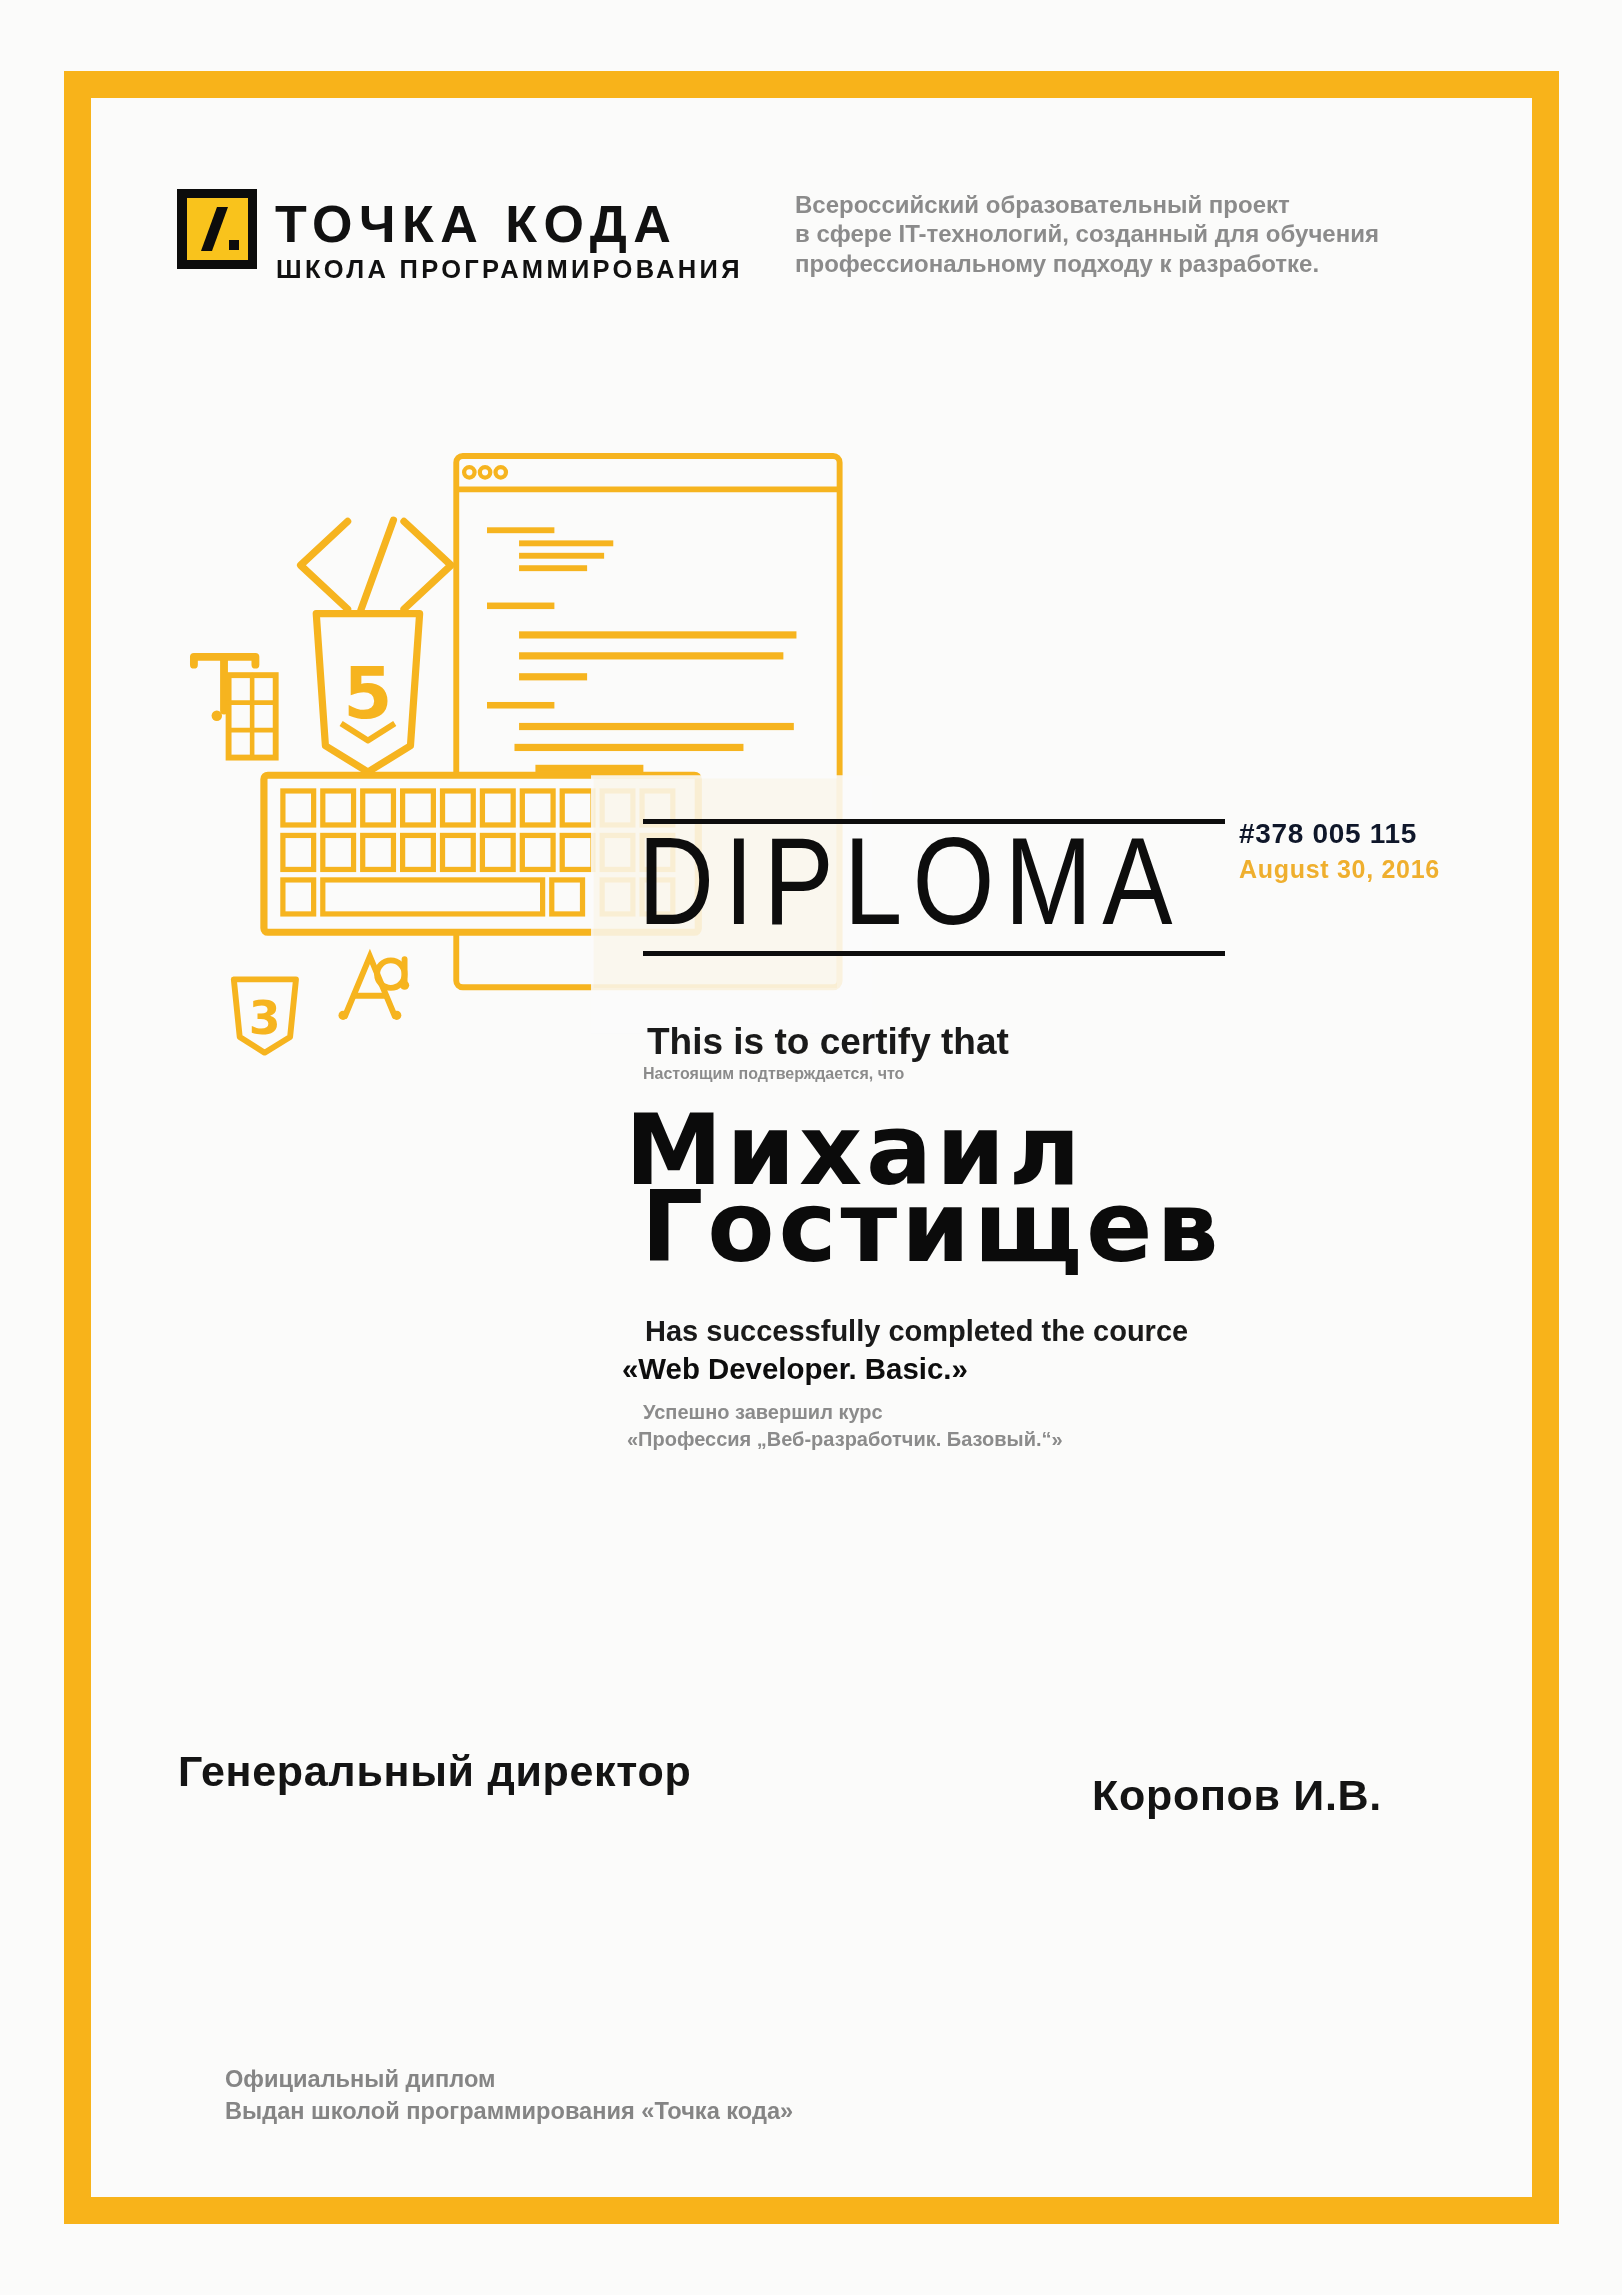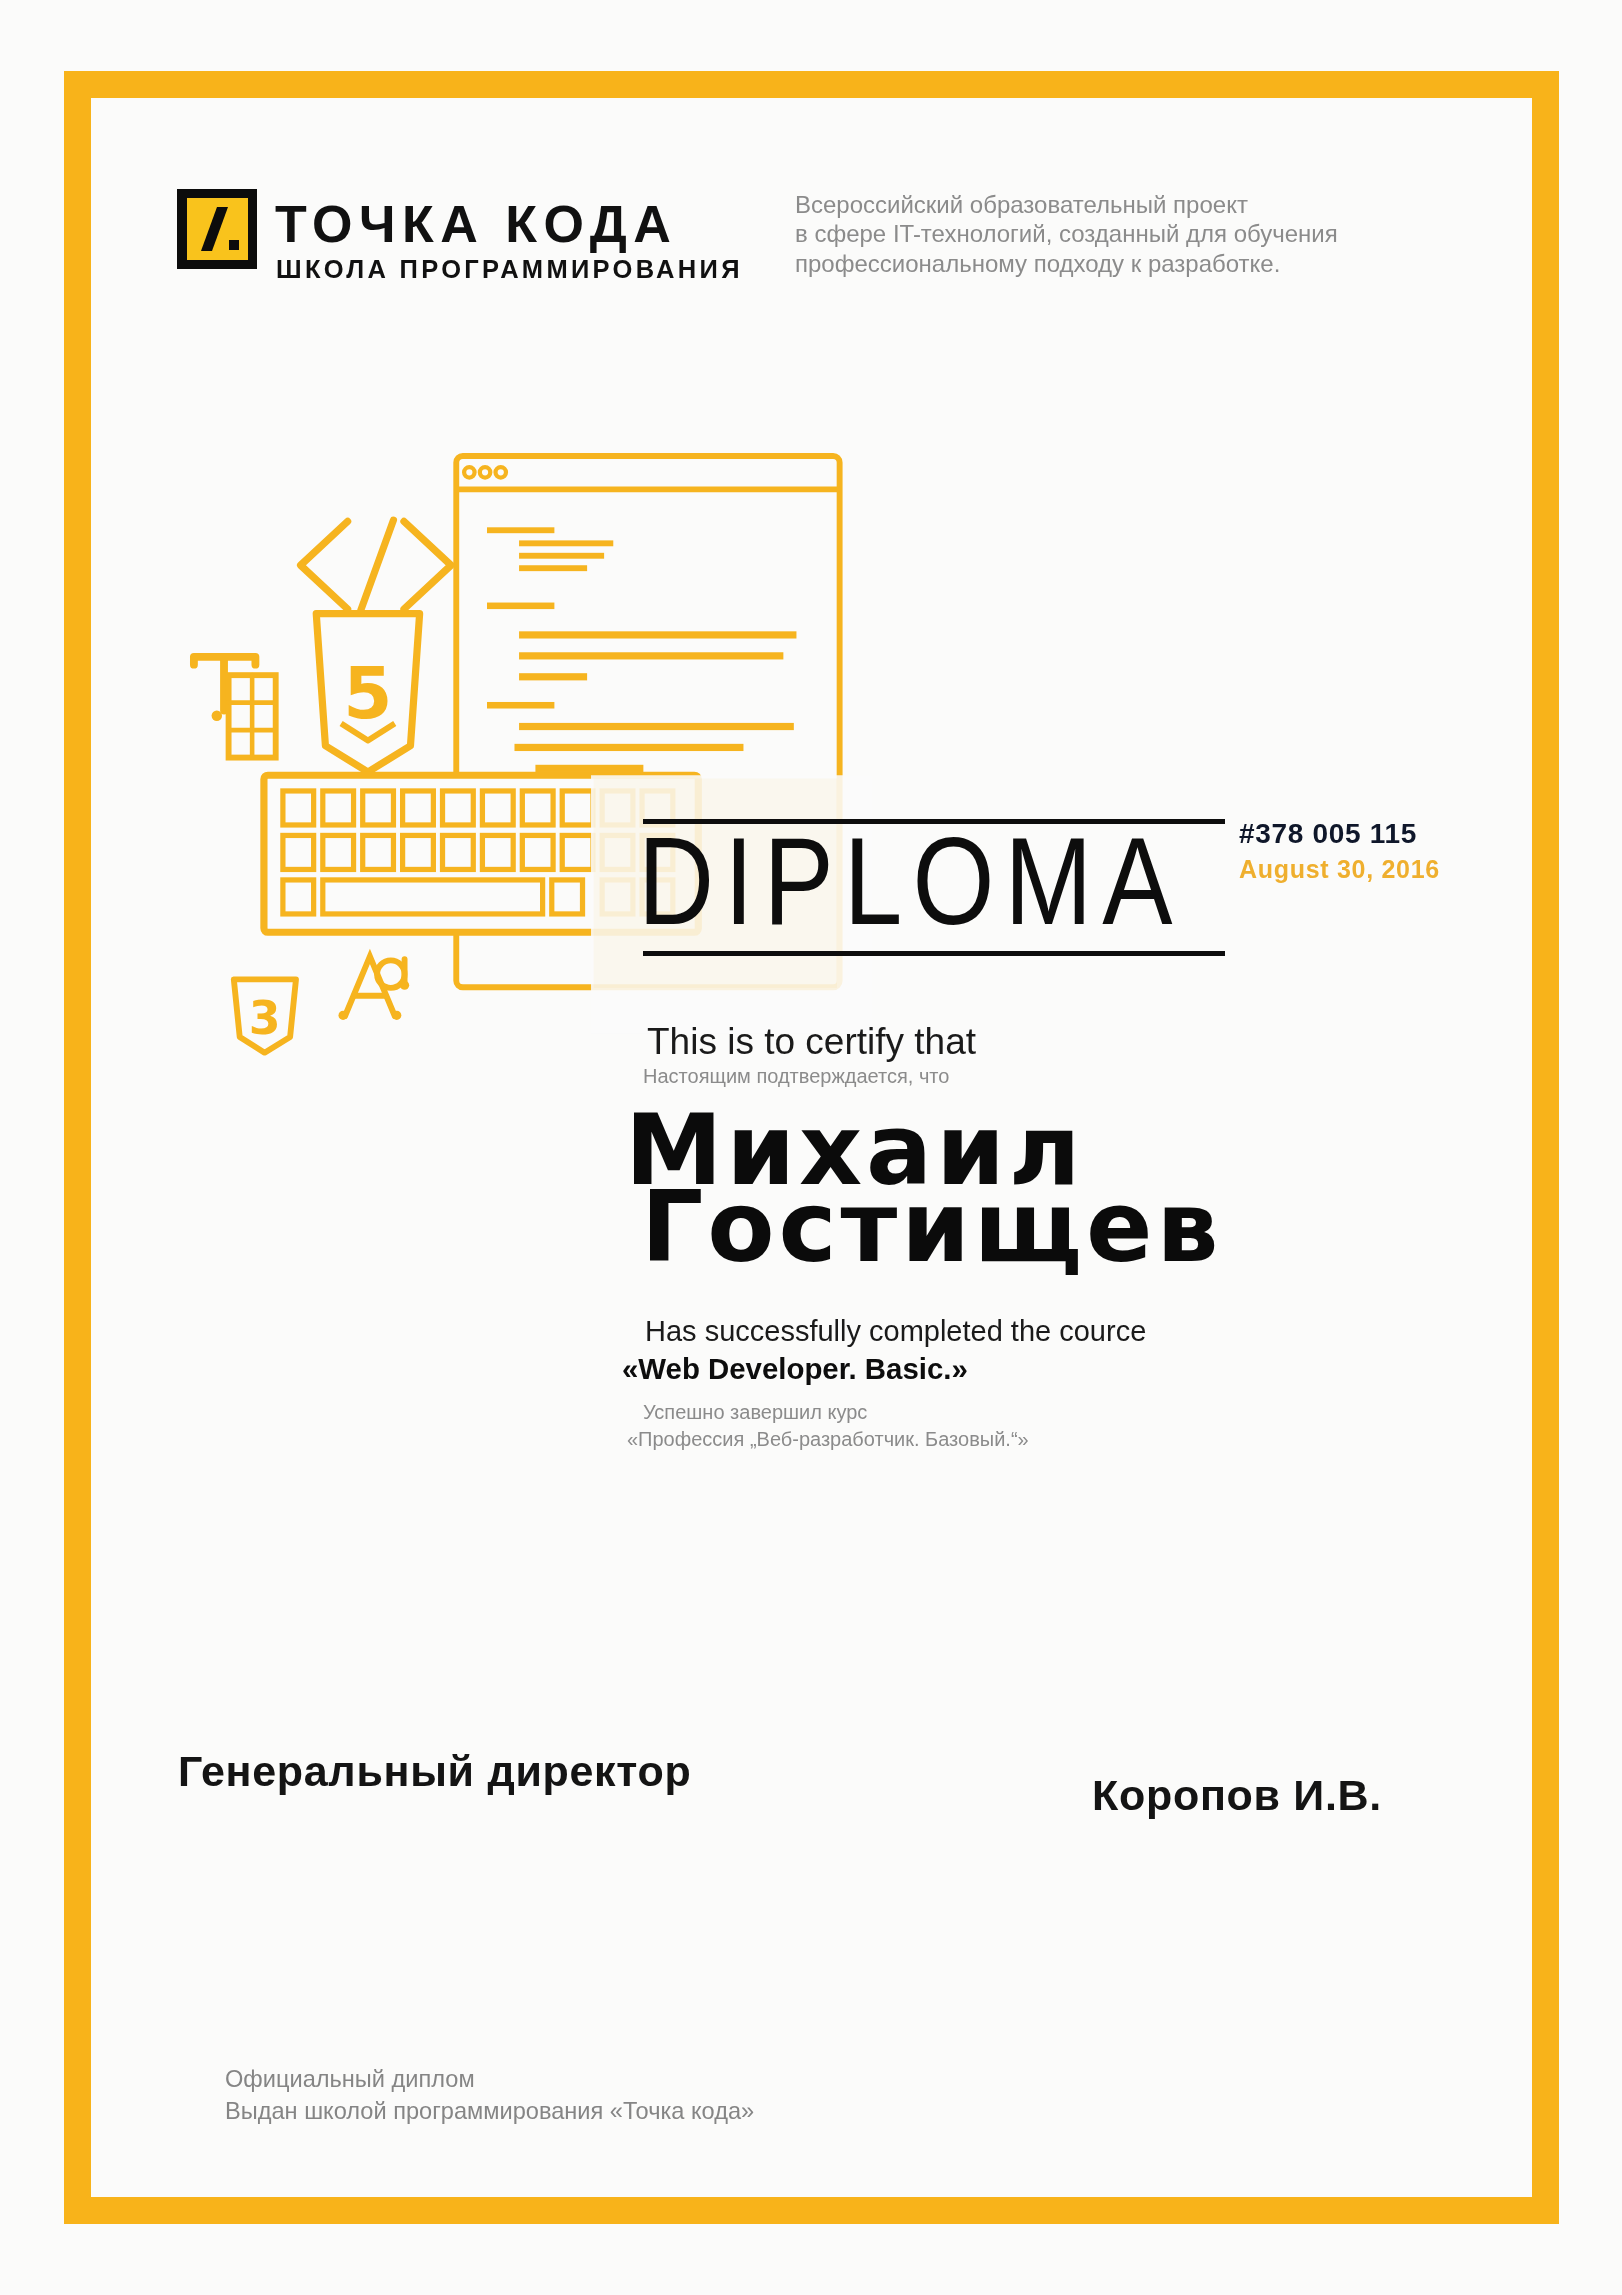--- a/index.html
+++ b/index.html
@@ -2,21 +2,21 @@
 <html style="font-size:10.5px"><head>
 <meta charset="utf-8">
 <style>
   html,body{margin:0;padding:0;}
   body{
     width:1623px;height:2295px;position:relative;
     background:#fbfbfa;
     font-family:"Liberation Sans", sans-serif;
     overflow:hidden;
   }
-  .abs{position:absolute;}
+  .abs{position:absolute;font-weight:bold;}
   
   .frame{
     left:64px;top:71px;width:1495px;height:2153px;
     border:27.5px solid #f8b31a;box-sizing:border-box;
   }
   
   .logo-box{left:177px;top:189px;width:80px;height:80px;background:#0c0c0c;}
   .logo-inner{position:absolute;left:9.8px;top:9.2px;width:61px;height:62px;background:#f9c31c;}
   .logo-slash{position:absolute;left:22px;top:8.5px;width:11px;height:44px;background:#0c0c0c;transform:skewX(-20deg);}
   .logo-dot{position:absolute;left:42px;top:42px;width:9.8px;height:9.8px;background:#0c0c0c;}
@@ -35,21 +35,21 @@
   .rule-top{top:819px;}
   .rule-bottom{top:951px;}
   .diploma-title{
     left:638px;top:819px;font-size:124px;line-height:1;font-weight:500;color:#0d0d0d;
     letter-spacing:11.8px;transform:scaleX(.85);transform-origin:left top;white-space:nowrap;
   }
   .cert-number{left:1239px;top:818px;font-size:28px;font-weight:700;color:#0f172a;letter-spacing:0.7px;}
   .cert-date{left:1239px;top:855px;font-size:25px;font-weight:700;color:#efaf2e;letter-spacing:0.7px;}
   
   .certify-en{left:647px;top:1021px;font-size:37px;color:#1a1a1a;}
-  .certify-ru{left:643px;top:1065px;font-size:20px;color:#8b8b8b;text-align:center;}
+  .certify-ru{left:643px;top:1065px;font-size:16px;color:#8b8b8b;text-align:center;}
   
   .name-line{
     font-family:"DejaVu Sans", sans-serif;font-weight:bold;color:#0b0b0b;
     font-size:98px;line-height:1;letter-spacing:3.9px;white-space:nowrap;
   }
   .name-1{left:625px;top:1101px;}
   .name-2{left:625px;top:1178px;margin-left:16px;}
   
   .completed-en{left:645px;top:1315px;font-size:29px;color:#1a1a1a;}
   .course-title{left:622px;top:1352px;font-size:29.4px;font-weight:700;color:#0d0d0d;}

